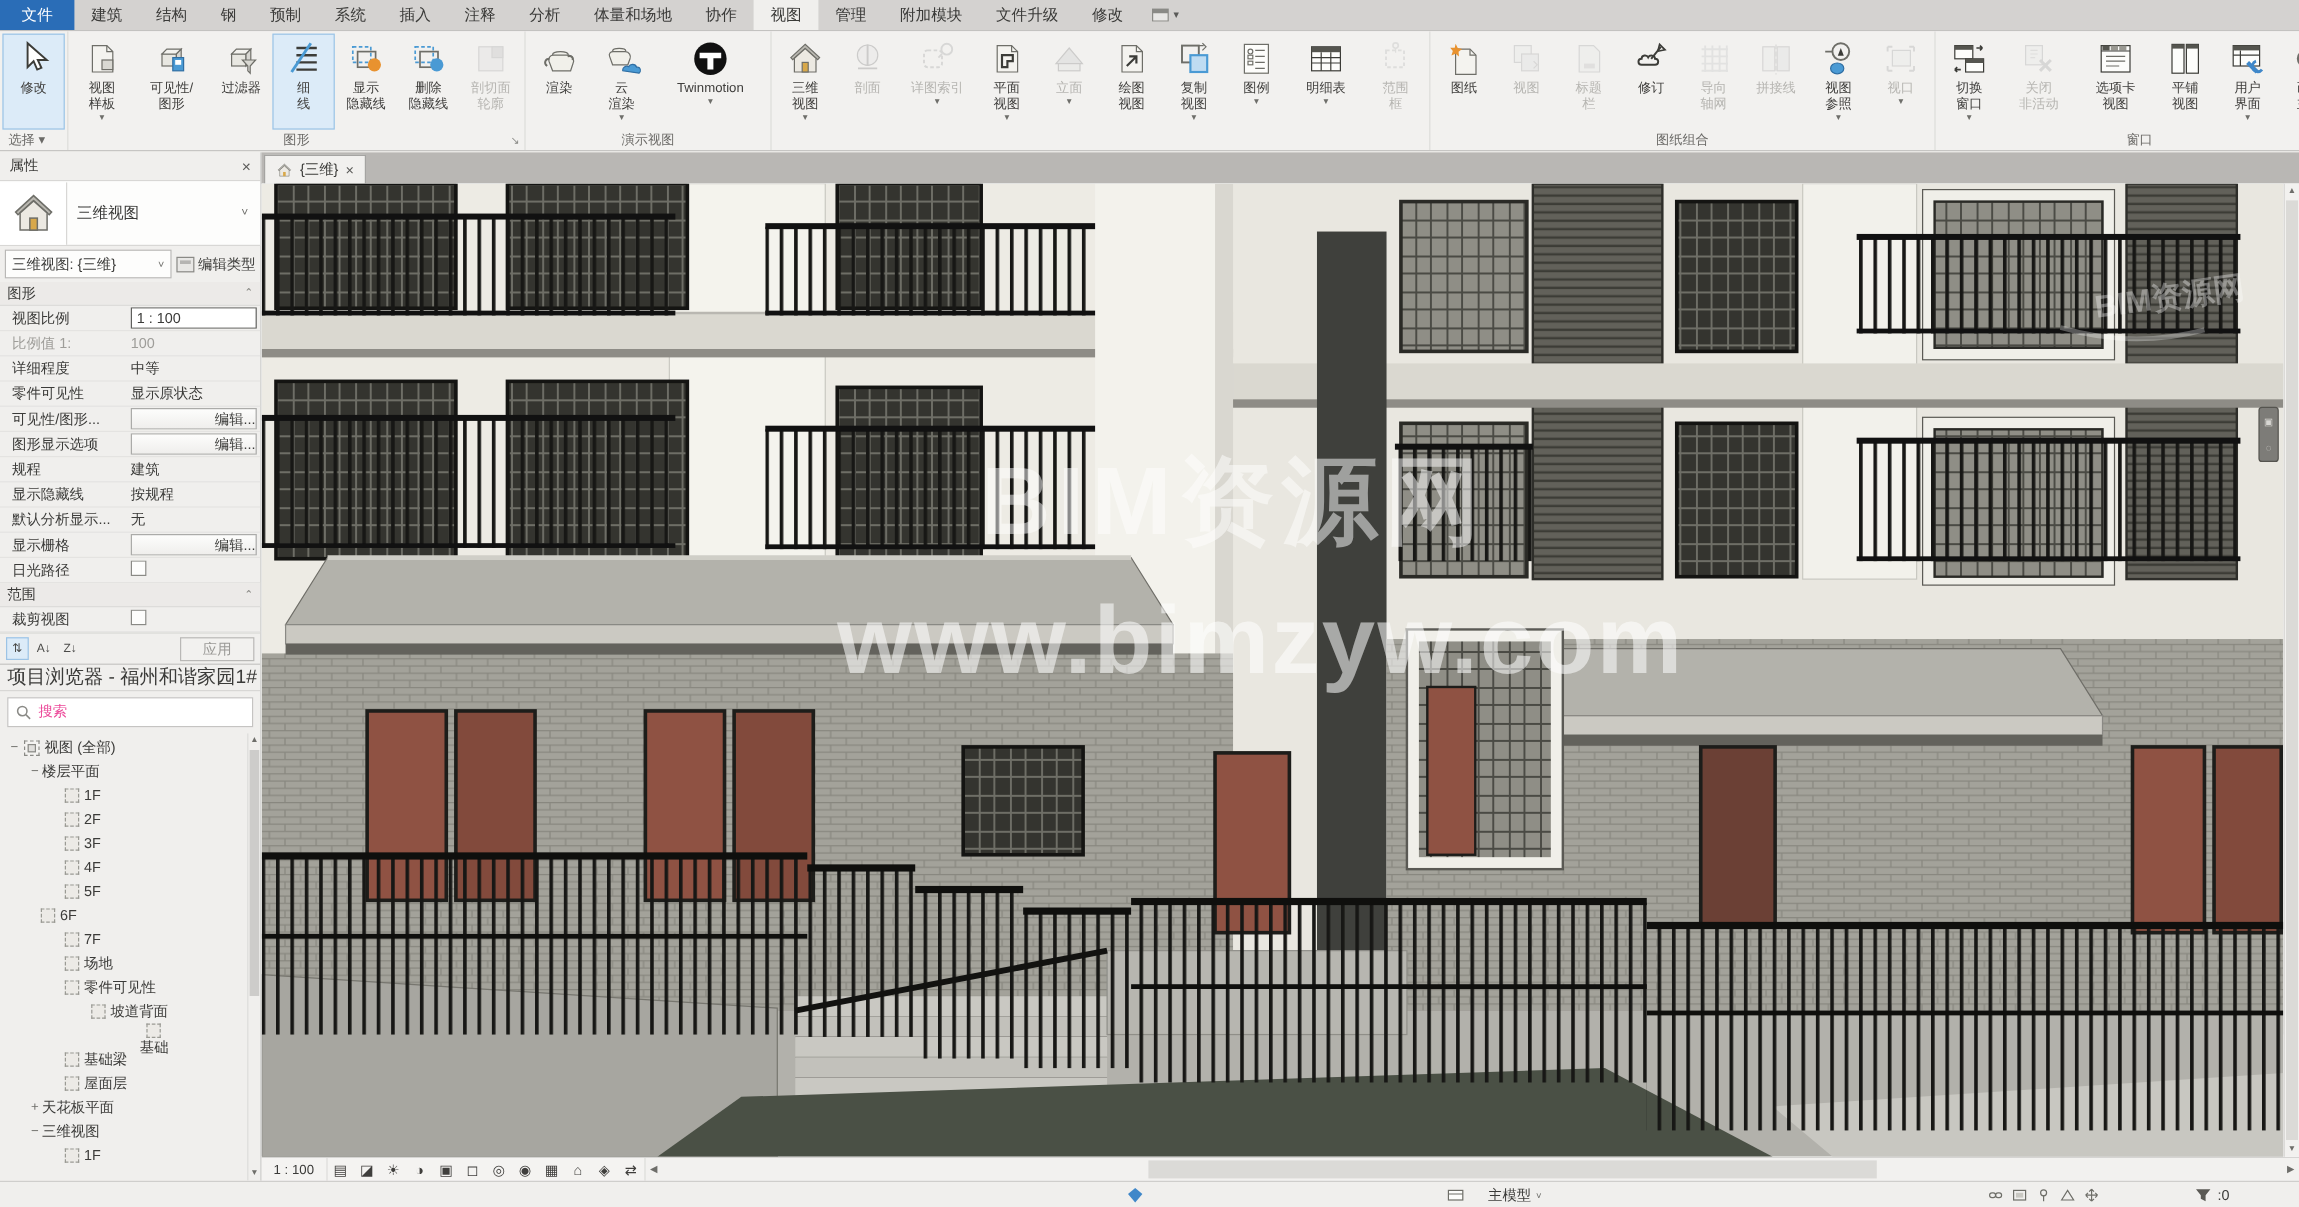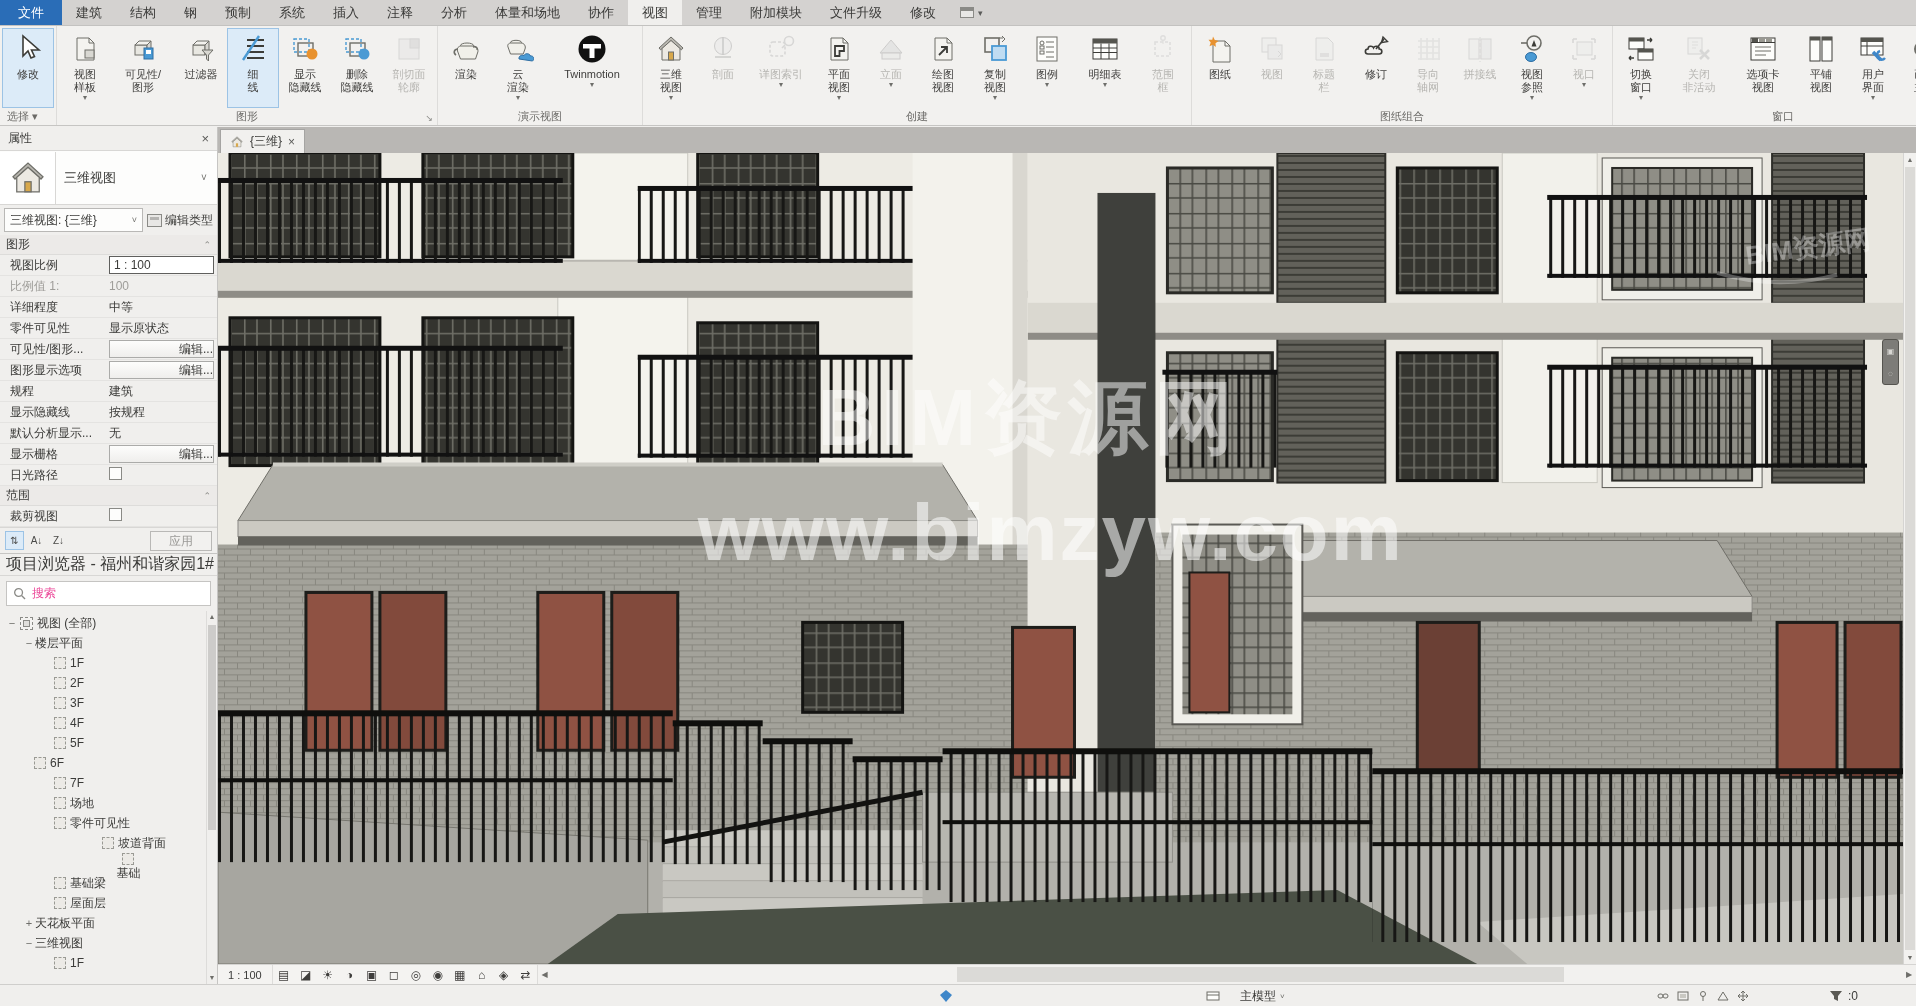--- a/index.html
+++ b/index.html
@@ -421,23 +421,20 @@
                 <circle cx="16" cy="5" r="2.2" fill="none" stroke="#c5c4be" stroke-width="1.4"></circle>
                 <path d="M16 7v4" stroke="#c5c4be"></path>
               </svg>
             </div>
             <div class="rlbl">
               <span style="display:block">范围</span>
               <span style="display:block">框</span>
             </div>
           </div>
         </div>
-        <div class="rgl">
-          <span>创建</span>
-        </div>
       </div>
       <div class="rgroup">
         <div class="rbtns">
           <div class="rbtn">
             <div class="ricon">
               <svg viewBox="0 0 32 32">
                 <path d="M9 8h12l5 5v16H9z" fill="#f4f3ef" stroke="#6e6e68"></path>
                 <path d="M21 8v5h5" fill="none" stroke="#6e6e68"></path>
                 <path d="M9 3.5l1.8 3.4 3.7 1-3 2.3.3 3.8-2.8-2.2-3.5 1.4 1.2-3.6L4.5 6.8l3.8-.1z" fill="#e8922f"></path>
               </svg>
@@ -794,21 +791,21 @@
           <div class="titem" style="padding-left: 40px;">
             <span class="tg"></span>
             <span class="sqicon"></span>
             <span>场地</span>
           </div>
           <div class="titem" style="padding-left: 40px;">
             <span class="tg"></span>
             <span class="sqicon"></span>
             <span>零件可见性</span>
           </div>
-          <div class="titem" style="padding-left: 62px; margin-left: 26px;">
+          <div class="titem" style="padding-left: 62px;">
             <span class="tg"></span>
             <span class="sqicon"></span>
             <span>坡道背面</span>
           </div>
           <div class="titem" style="padding-left: 40px; flex-direction: column;">
             <span class="tg"></span>
             <span class="sqicon"></span>
             <span>基础</span>
           </div>
           <div class="titem" style="padding-left: 40px;">

